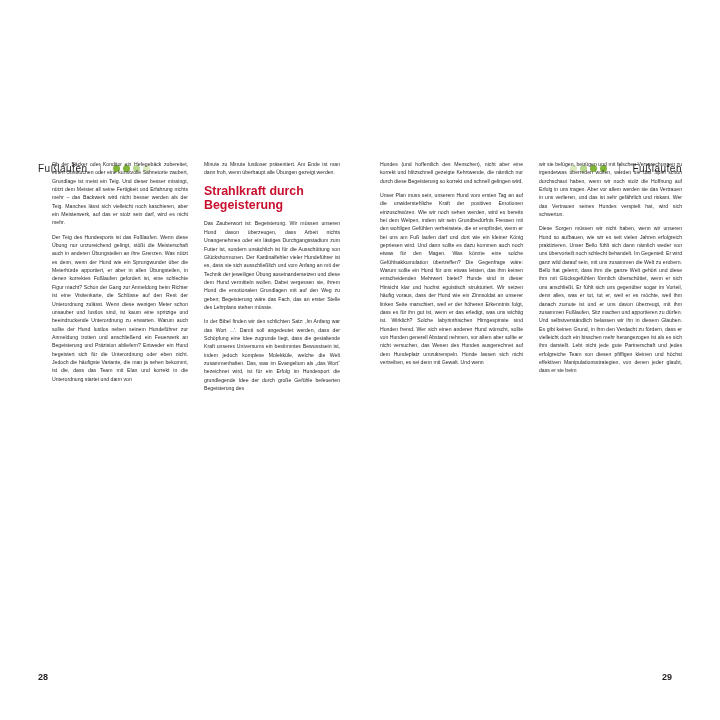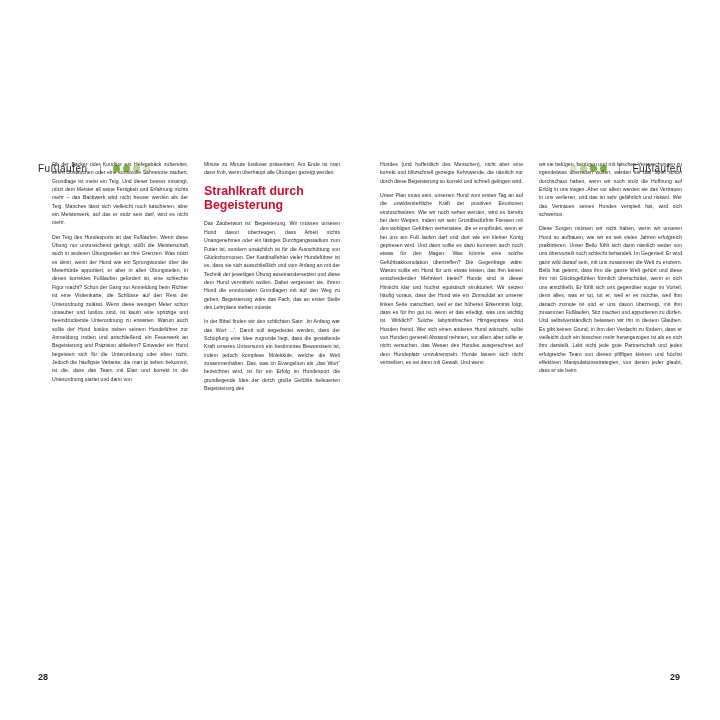--- a/index.html
+++ b/index.html
@@ -76,21 +76,21 @@
     text-align:left;
   }
   .folio{
     position:absolute;
     bottom:38px;
     font-size:9px;
     color:#231f20;
     font-weight:bold;
   }
   .left .folio{left:38px;}
-  .right .folio{right:40px;}
+  .right .folio{right:48px;}
 </style>
 </head>
 <body>
 
 <div class="spread">
 
   <div class="page left">
 
     <div class="runhead">
       <span class="label">Fußlaufen</span>

